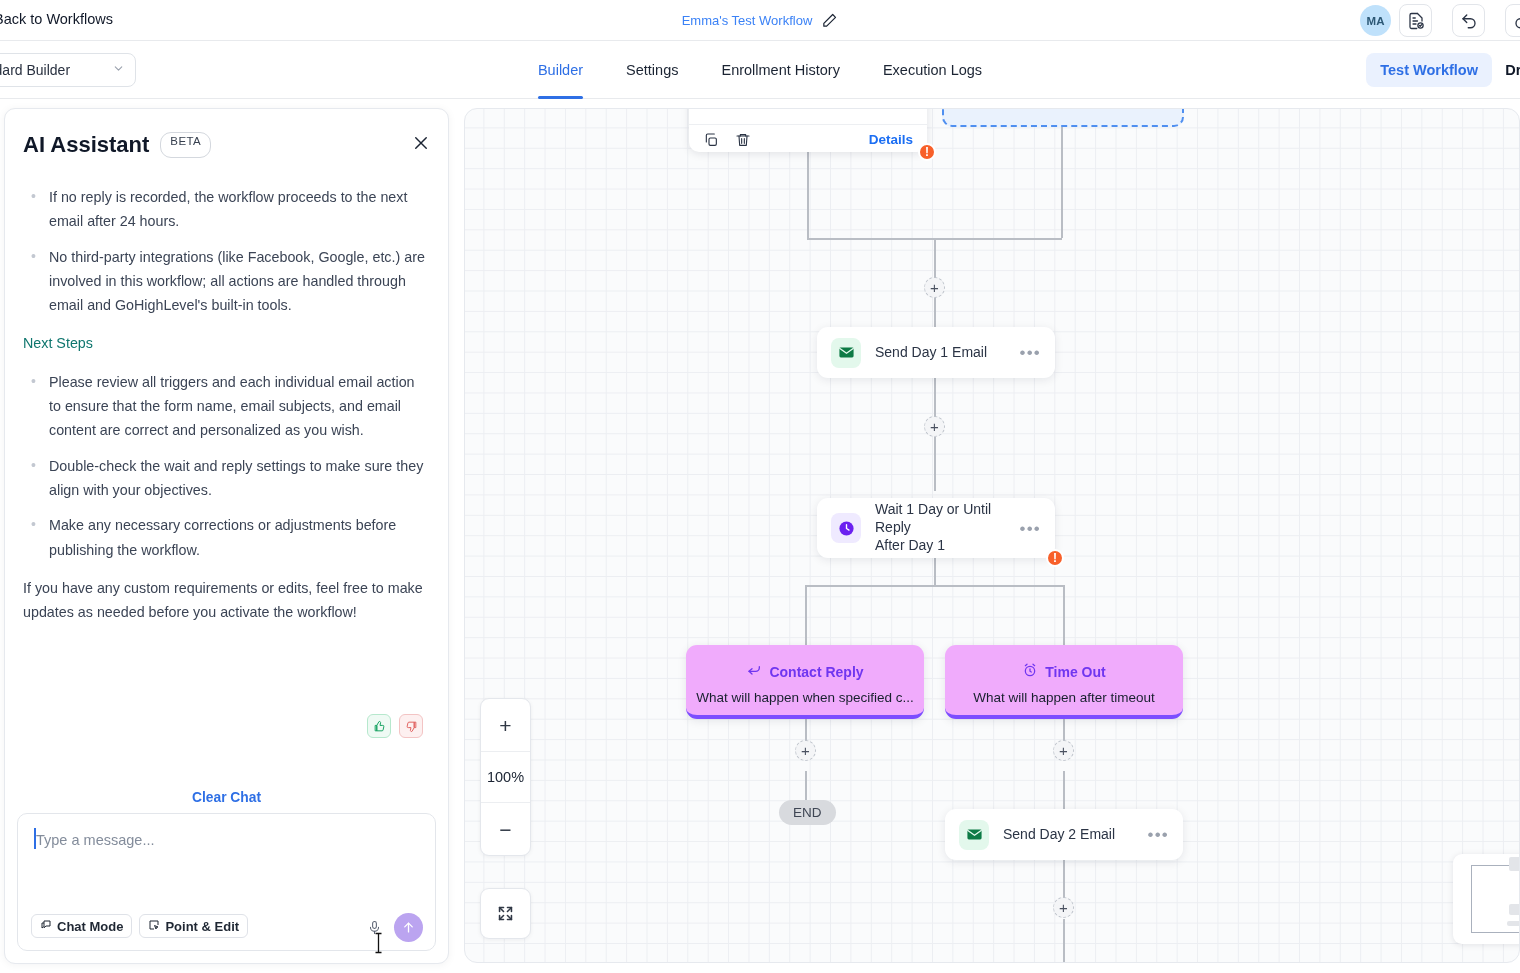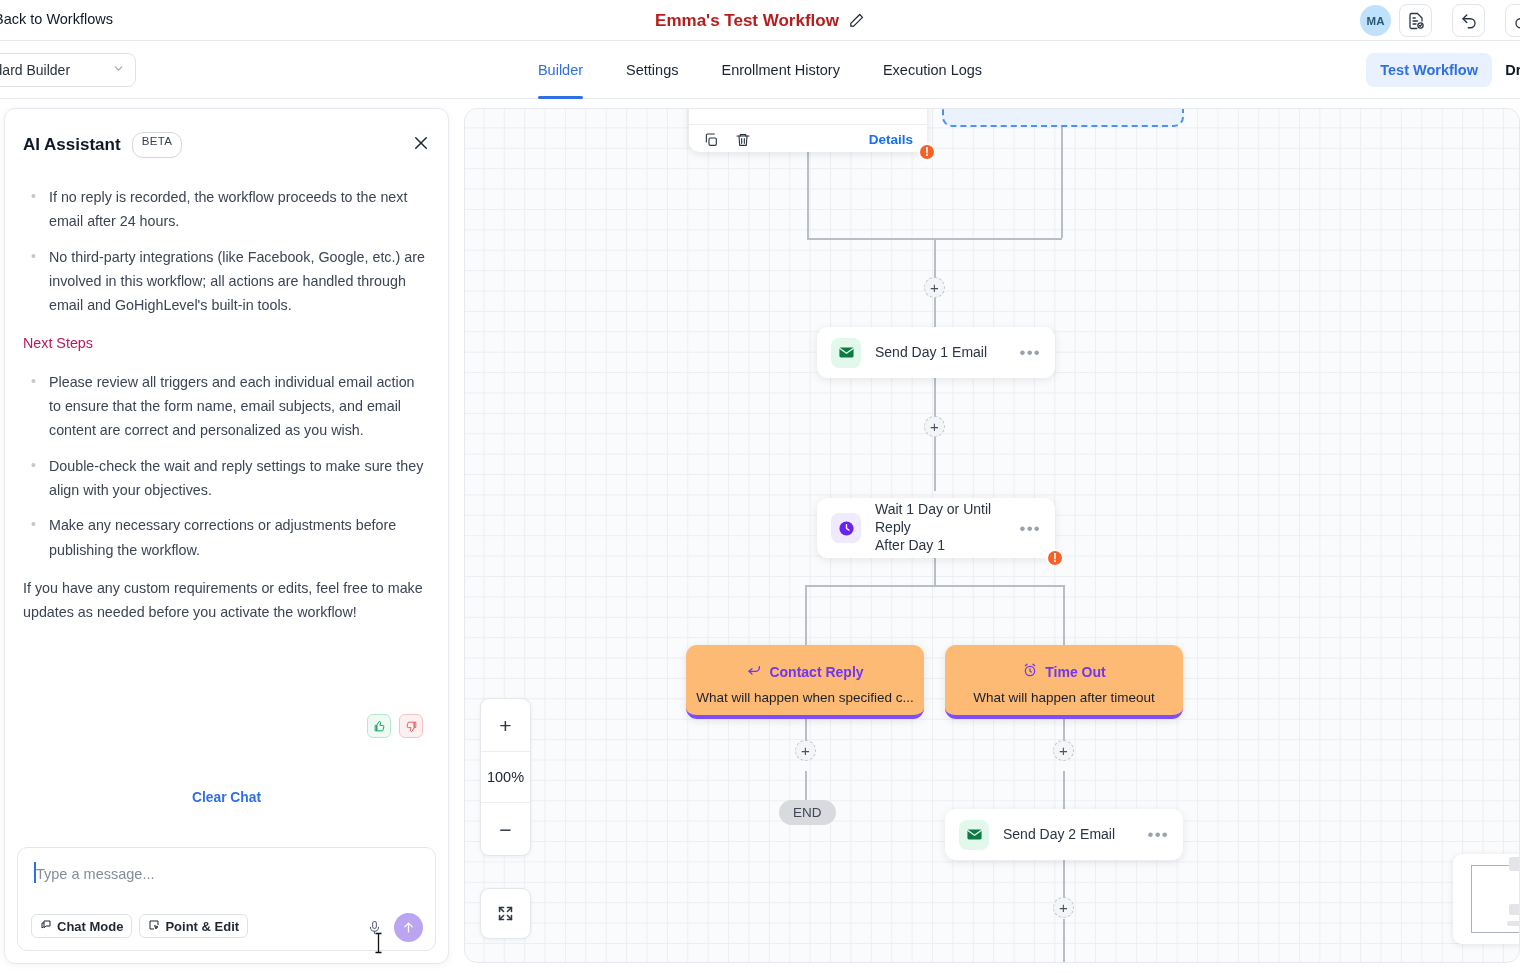--- a/index.html
+++ b/index.html
@@ -20,21 +20,21 @@
   .back-link {
     position: absolute; left: -6px; top: 11px;
     font-size: 14.5px; color: #101828; white-space: nowrap;
     cursor: pointer;
   }
   .wf-title-wrap {
     position: absolute; left: 0; top: 0; width: 1520px; height: 41px;
     display: flex; align-items: center; justify-content: center; gap: 9px;
     pointer-events: none;
   }
-  .wf-title { font-size: 17px; color: #b91c1c; font-weight: 700; pointer-events: auto; }
+  .wf-title { font-size: 13px; color: #3b82f6; font-weight: 400; pointer-events: auto; }
   .pencil-btn { pointer-events: auto; cursor: pointer; display: flex; width: 17px; height: 17px; }
   .avatar {
     position: absolute; right: 129px; top: 5px; width: 31px; height: 31px;
     border-radius: 50%; background: #bfe1fb; color: #2c5876;
     font-size: 11.5px; font-weight: 600;
     display: flex; align-items: center; justify-content: center; cursor: pointer;
   }
   .icon-btn {
     position: absolute; top: 4px; width: 33px; height: 33px;
     border: 1px solid #e2e5ea; border-radius: 8px; background: #fff;
@@ -151,21 +151,21 @@
   .node-label {
     margin-left: 14px; font-size: 14px; color: #2b3445; line-height: 1.27; flex: 1 1 auto;
   }
   .node-dots {
     margin-right: 14px; color: #9aa1ad; font-size: 17px;
     letter-spacing: 1.2px; line-height: 1; cursor: pointer;
   }
 
   
   .branch {
-    position: absolute; background: #fdba74; border-radius: 11px;
+    position: absolute; background: #f0abfc; border-radius: 11px;
     box-shadow: 0 2px 10px rgba(16,24,40,.09);
     border-bottom: 4px solid #7c4dff; cursor: pointer;
     display: flex; flex-direction: column; align-items: center;
     padding-top: 17px;
   }
   .branch-head {
     display: flex; align-items: center; gap: 7px;
     color: #7036f0; font-size: 14px; font-weight: 700;
   }
   .branch-sub {
@@ -213,21 +213,21 @@
   .mm-box { position: absolute; background: #e3e5e9; border-radius: 2px; }
 
   
   .ai-panel {
     position: absolute; left: 4px; top: 108px; width: 445px; height: 856px;
     background: #fff; border: 1px solid #e6e9ee; border-radius: 11px;
     box-shadow: 0 1px 8px rgba(16,24,40,.05);
     overflow: hidden;
   }
   .ai-head { position: absolute; left: 18px; top: 23px; display: flex; align-items: center; gap: 11px; }
-  .ai-title { font-size: 17px; color: #101828; font-weight: 600; }
+  .ai-title { font-size: 22px; color: #101828; font-weight: 600; }
   .beta-pill {
     border: 1px solid #d4d8de; border-radius: 11px; padding: 2px 9px 10px;
     font-size: 11.5px; color: #37404f; letter-spacing: .4px;
   }
   .ai-close {
     position: absolute; right: 17px; top: 24px; width: 20px; height: 20px;
     cursor: pointer; display: flex; align-items: center; justify-content: center;
   }
   .ai-sub {
     position: absolute; left: 18px; top: 58px; width: 400px;
@@ -241,36 +241,36 @@
   .msg p.clipped { margin-top: -9px; }
   .msg p { margin-bottom: 14px; }
   .msg ul { list-style: none; margin: 0 0 14px 0; }
   .msg li {
     position: relative; padding-left: 26px; margin-bottom: 11px;
   }
   .msg li::before {
     content: "•"; position: absolute; left: 8px; top: 0;
     color: #c3c8d1; font-size: 14px;
   }
-  .msg h4 { font-size: 14.3px; color: #be185d; font-weight: 400; margin-bottom: 14px; }
+  .msg h4 { font-size: 14.3px; color: #0f766e; font-weight: 400; margin-bottom: 14px; }
 
   .feedback { position: absolute; right: 25px; top: 605px; display: flex; gap: 8px; }
   .fb-btn {
     width: 24px; height: 24px; border-radius: 6px;
     display: flex; align-items: center; justify-content: center; cursor: pointer;
   }
   .fb-up { background: #effaf4; border: 1px solid #b6e8cd; }
   .fb-down { background: #fdf0f0; border: 1px solid #f3c4c4; }
 
   .clear-chat {
     position: absolute; left: 0; right: 0; top: 681px; text-align: center;
     font-size: 13.8px; color: #2e6fe5; font-weight: 600; cursor: pointer;
   }
   .composer {
-    position: absolute; left: 12px; right: 12px; bottom: 12px; height: 104px;
+    position: absolute; left: 12px; right: 12px; bottom: 12px; height: 138px;
     border: 1px solid #e3e6eb; border-radius: 10px; background: #fff;
   }
   .composer-input {
     position: absolute; left: 18px; top: 18px; right: 18px;
     font-size: 14.5px; color: #838c9b;
   }
   .caret {
     position: absolute; left: 16px; top: 14px; width: 1.6px; height: 21px;
     background: #2e6fe5;
   }

